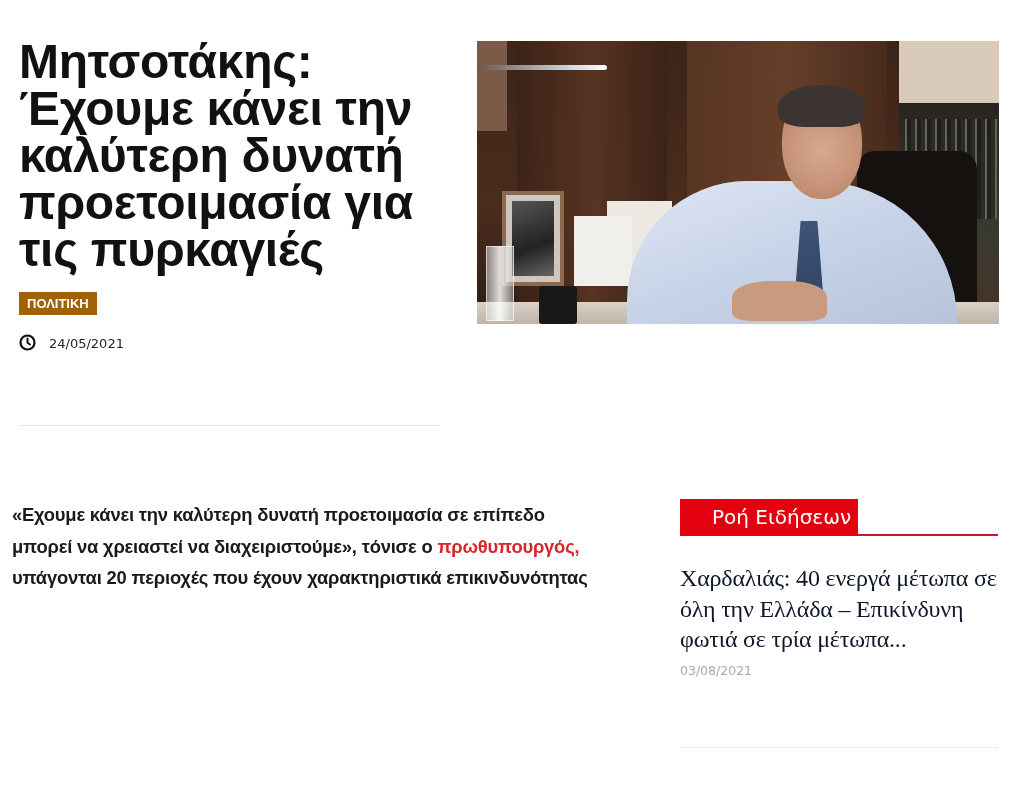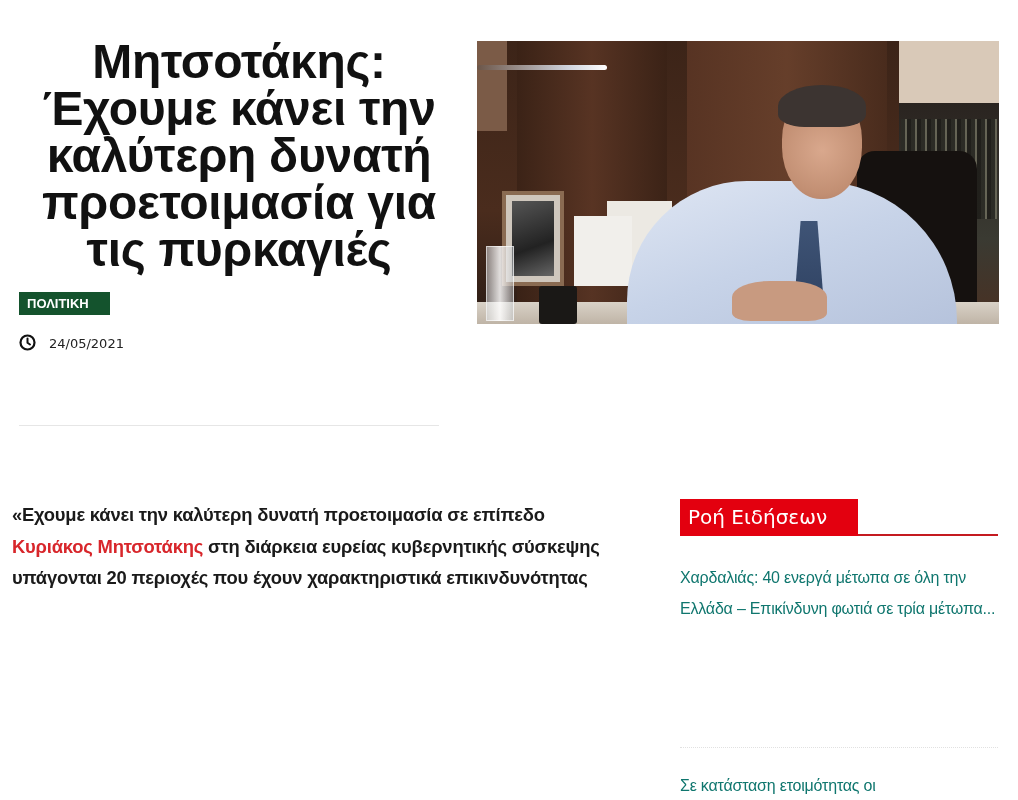--- a/index.html
+++ b/index.html
@@ -2,26 +2,26 @@
 <html><head>
   <meta charset="utf-8">
   <style>
     * { box-sizing: border-box; margin: 0; padding: 0; }
     html, body { width: 1018px; height: 800px; overflow: hidden; background: #ffffff; }
     body { position: relative; font-family: "Liberation Sans", sans-serif; color: #111; }
 
     .title {
       position: absolute; left: 19px; top: 38px; width: 440px;
       font-family: "Liberation Sans", sans-serif; font-weight: 700;
-      font-size: 48px; line-height: 47px; letter-spacing: -0.3px; color: #111; text-align: center;
+      font-size: 48px; line-height: 47px; letter-spacing: -0.3px; color: #111;
     }
     .category {
       position: absolute; left: 19px; top: 292px;
-      background: #14532d; color: #fff; font-weight: 700;
-      font-size: 13px; line-height: 13px; padding: 5px 21px 5px 8px;
+      background: #a16207; color: #fff; font-weight: 700;
+      font-size: 13px; line-height: 13px; padding: 5px 8px 5px 8px;
       text-decoration: none; display: inline-block;
     }
     .meta { position: absolute; left: 19px; top: 334px; display: flex; align-items: flex-end; }
     .meta .clock { width: 17px; height: 17px; margin-right: 13px; display: inline-flex; }
     .meta .date { font-family: "DejaVu Sans", sans-serif; font-size: 13px; color: #222; }
 
     .divider { position: absolute; left: 19px; top: 425px; width: 420px; height: 1px; background: #e6e6e6; }
 
     .hero {
       position: absolute; left: 477px; top: 41px; width: 522px; height: 283px;
@@ -56,25 +56,25 @@
       position: absolute; left: 12px; top: 499px; width: 630px;
       font-family: "Liberation Sans", sans-serif; font-weight: 700;
       font-size: 18.4px; line-height: 31.5px; color: #1a1a1a; letter-spacing: -0.2px;
     }
     .body-text .line { display: block; white-space: nowrap; }
     .body-text a { color: #d8262b; text-decoration: none; }
 
     .sidebar { position: absolute; left: 680px; top: 499px; width: 318px; }
     .sb-head { position: relative; height: 38px; }
     .sb-head .tag { position: absolute; left: 0; top: 0; height: 37px; width: 178px; background: #e3000f; color: #fff;
-      font-family: "DejaVu Sans", sans-serif; font-size: 20px; line-height: 37px; padding-left: 8px; }
+      font-family: "DejaVu Sans", sans-serif; font-size: 20px; line-height: 37px; padding-left: 32px; }
     .sb-head .rule { position: absolute; left: 0; top: 35px; width: 318px; height: 2px; background: #c41a20; }
 
     .news-item { position: absolute; left: 0; width: 318px; }
-    .news-item .headline { font-family: Liberation Sans, sans-serif; font-size: 16px; line-height: 30.5px; color: #0f766e; text-decoration: none; display: block; letter-spacing: -0.2px; }
+    .news-item .headline { font-family: Liberation Serif, serif; font-size: 24px; line-height: 30.5px; color: #0f172a; text-decoration: none; display: block; letter-spacing: -0.2px; }
     .news-item .ndate { font-family: "DejaVu Sans", sans-serif; font-size: 12.5px; color: #a8a8a8; margin-top: 8px; display: block; }
     .sep { position: absolute; left: 0; width: 318px; height: 0; border-top: 1px dotted #e1e1e1; }
   </style>
 </head>
 <body>
 
 <h1 class="title">Μητσοτάκης: Έχουμε κάνει την καλύτερη δυνατή προετοιμασία για τις πυρκαγιές</h1>
 
 <div class="hero" role="img" aria-label="Ο πρωθυπουργός Κυριάκος Μητσοτάκης στο γραφείο του">
   <div class="wood1"></div>
@@ -109,32 +109,30 @@
       <path d="M8.5 4.5 V8.8 L11 10.5" fill="none" stroke="#111" stroke-width="2" stroke-linecap="round"></path>
     </svg>
   </span>
   <span class="date">24/05/2021</span>
 </div>
 
 <div class="divider"></div>
 
 <div class="body-text">
   <span class="line">«Εχουμε κάνει την καλύτερη δυνατή προετοιμασία σε επίπεδο</span>
-  <span class="line"><a>Κυριάκος Μητσοτάκης</a><span> στη διάρκεια ευρείας κυβερνητικής σύσκεψης</span></span>
+  <span class="line"><span>μπορεί να χρειαστεί να διαχειριστούμε», τόνισε ο </span><a>πρωθυπουργός,</a></span>
   <span class="line">υπάγονται 20 περιοχές που έχουν χαρακτηριστικά επικινδυνότητας</span>
 </div>
 
 <aside class="sidebar">
   <div class="sb-head">
     <div class="rule"></div>
     <div class="tag">Ροή Ειδήσεων</div>
   </div>
 
   <div class="news-item" style="top:64px;">
     <a class="headline">Χαρδαλιάς: 40 ενεργά μέτωπα σε όλη την Ελλάδα – Επικίνδυνη φωτιά σε τρία μέτωπα...</a>
+    <span class="ndate">03/08/2021</span>
   </div>
 
   <div class="sep" style="top:248px;"></div>
 
-  <div class="news-item" style="top:272px;">
-    <a class="headline">Σε κατάσταση ετοιμότητας οι</a>
-  </div>
 </aside>
 
 </body></html>

